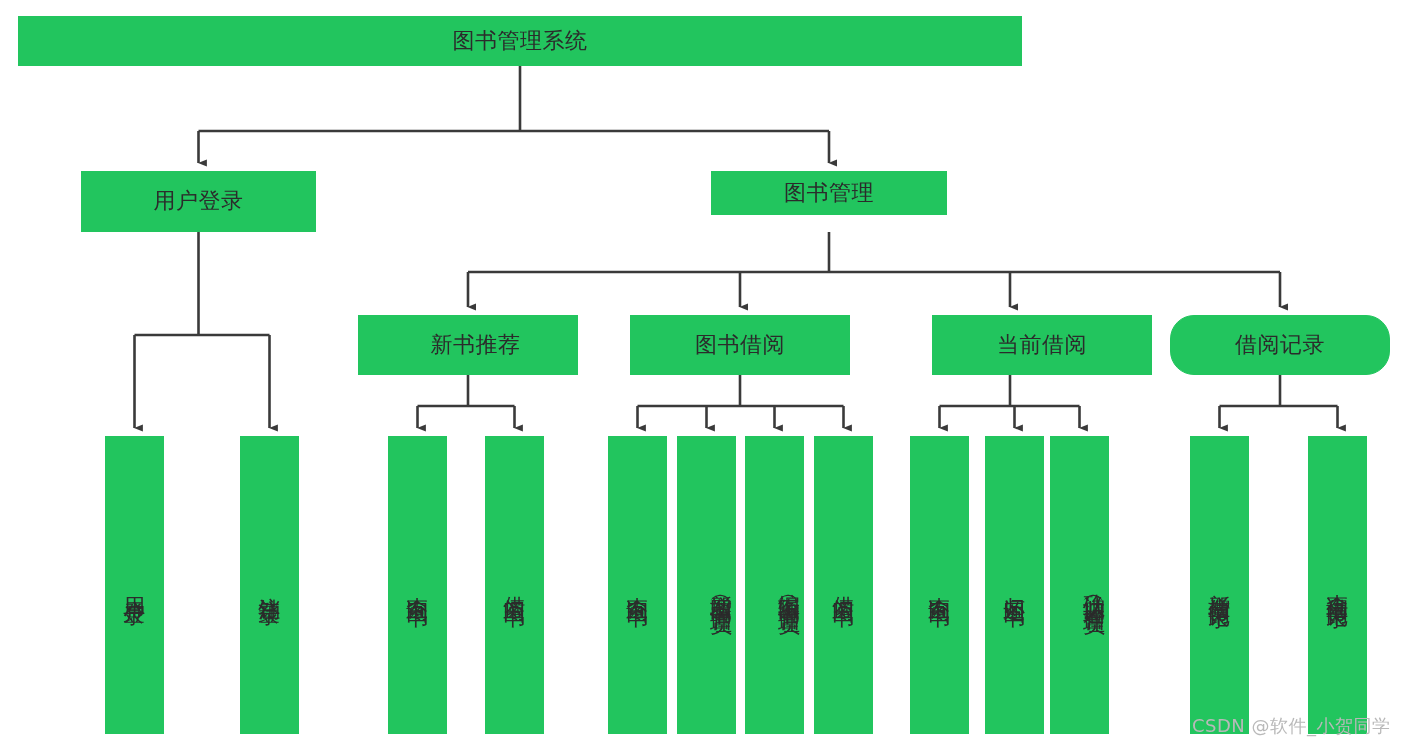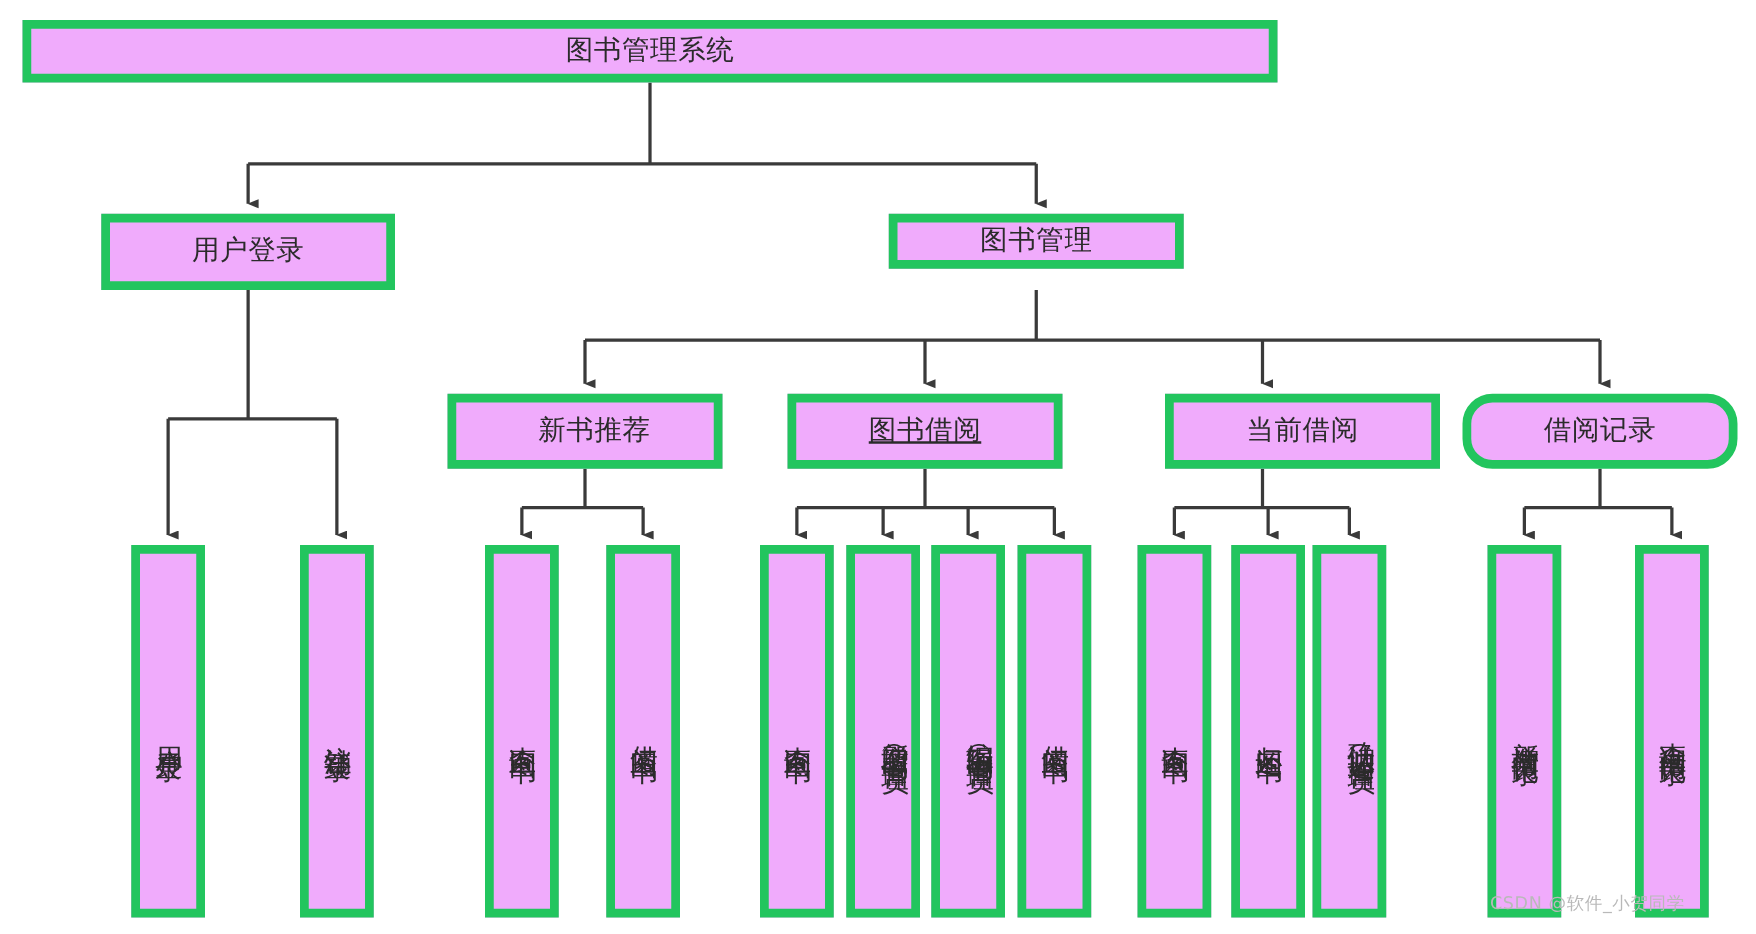--- a/index.html
+++ b/index.html
@@ -22,22 +22,22 @@
     position: absolute;
     left: 0;
     top: 0;
     width: 1405px;
     height: 747px;
     pointer-events: none;
   }
   .node {
     position: absolute;
     box-sizing: border-box;
-    border: 7px solid #22c55e;
-    background: #f0abfc;
+    border: 1px solid #22c55e;
+    background: #22c55e;
     display: flex;
     align-items: center;
     justify-content: center;
     color: #2b2b2b;
   }
   .node-h {
     font-size: 22px;
     line-height: 1.2;
     letter-spacing: 0.5px;
     white-space: nowrap;
@@ -51,21 +51,21 @@
     align-items: flex-start;
     padding-top: 8px;
     text-align: left;
   }
   .node-v.center-v {
     align-items: center;
     padding-top: 0;
   }
   .watermark {
     position: absolute;
-    font-size: 14px;
+    font-size: 18px;
     color: #b9b9b9;
     letter-spacing: 0.5px;
     white-space: nowrap;
     user-select: none;
   }
 </style>
 </head>
 <body>
 
 <div id="diagram-root">
@@ -120,21 +120,21 @@
       <path d="M 1337.5 406 L 1337.5 428" marker-end="url(#arrowhead)"></path>
     </g>
   </svg>
 
   <div class="node node-h" style="left:18px;top:16px;width:1004px;height:50px;">图书管理系统</div>
 
   <div class="node node-h" style="left:81px;top:171px;width:235px;height:61px;">用户登录</div>
   <div class="node node-h" style="left:711px;top:171px;width:236px;height:44px;">图书管理</div>
 
   <div class="node node-h" style="left:358px;top:315px;width:220px;height:60px;padding-left:15px;">新书推荐</div>
-  <div class="node node-h" style="left:630px;top:315px;width:220px;height:60px;text-decoration:underline;">图书借阅</div>
+  <div class="node node-h" style="left:630px;top:315px;width:220px;height:60px;">图书借阅</div>
   <div class="node node-h" style="left:900px;top:315px;width:220px;height:60px;margin-left:32px;">当前借阅</div>
   <div class="node node-h" style="left:1170px;top:315px;width:220px;height:60px;border-radius:24px;">借阅记录</div>
 
   <div class="node node-v center-v" style="left:105px;top:436px;width:59px;height:298px;">用户登录</div>
   <div class="node node-v center-v" style="left:240px;top:436px;width:59px;height:298px;">注销登录</div>
 
   <div class="node node-v center-v" style="left:388px;top:436px;width:59px;height:298px;">查询图书</div>
   <div class="node node-v center-v" style="left:485px;top:436px;width:59px;height:298px;">借阅图书</div>
 
   <div class="node node-v center-v" style="left:608px;top:436px;width:59px;height:298px;">查询图书</div>

